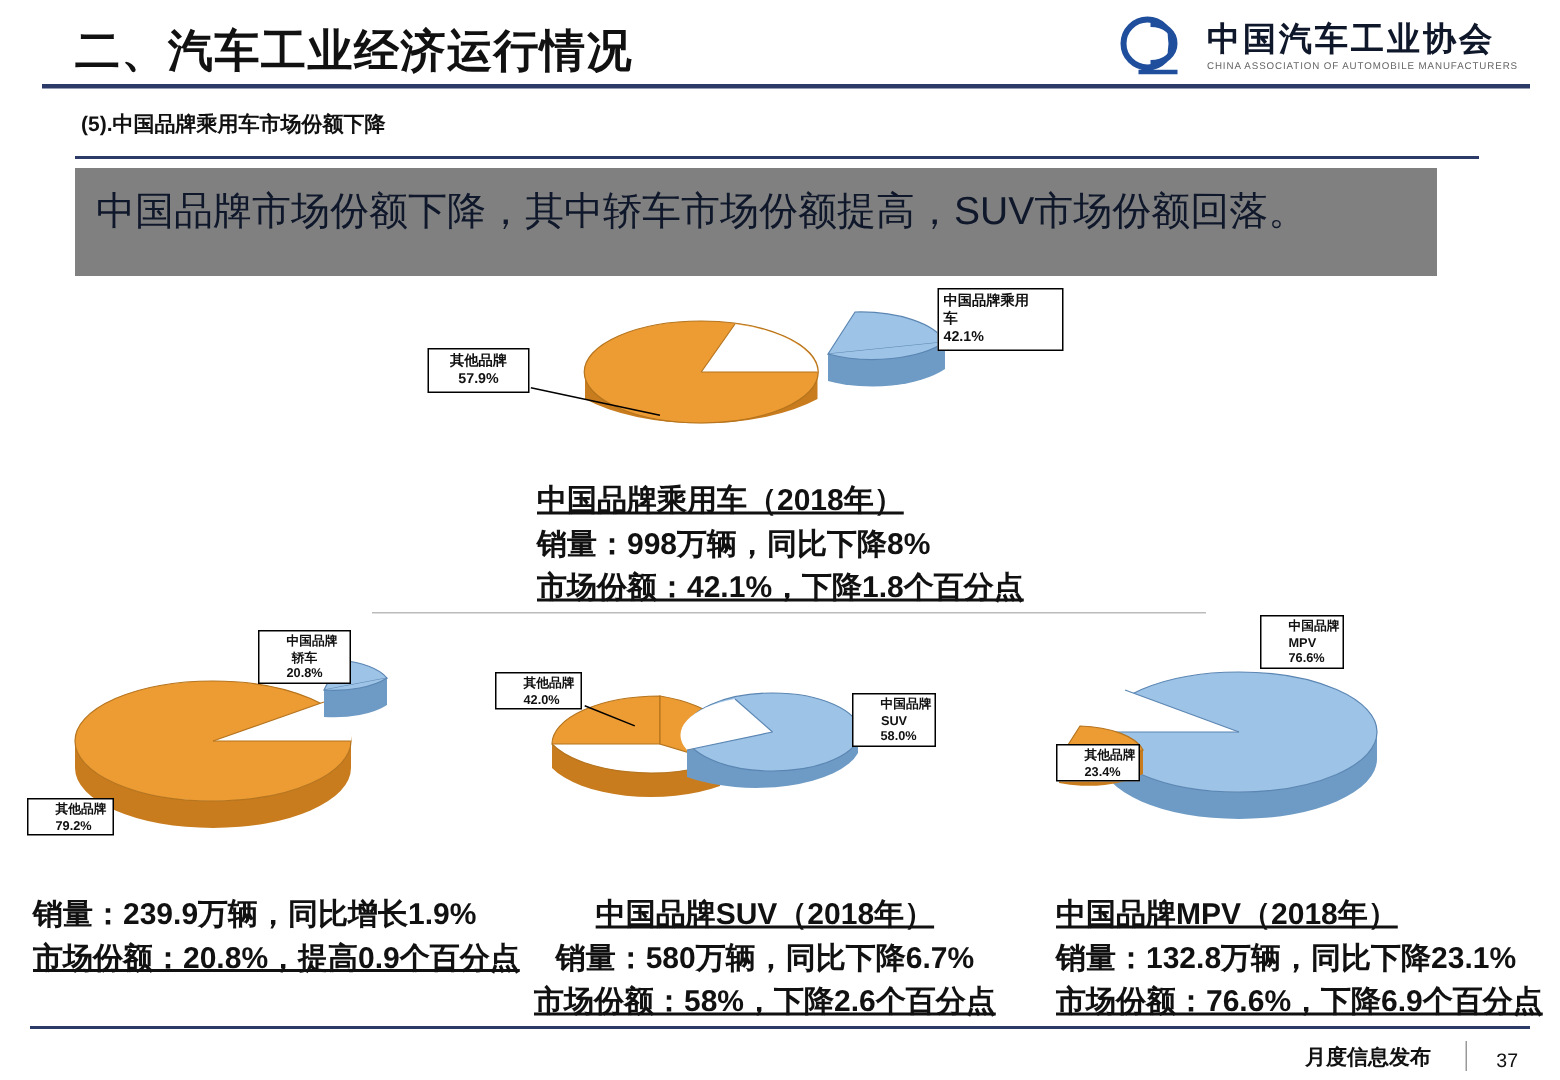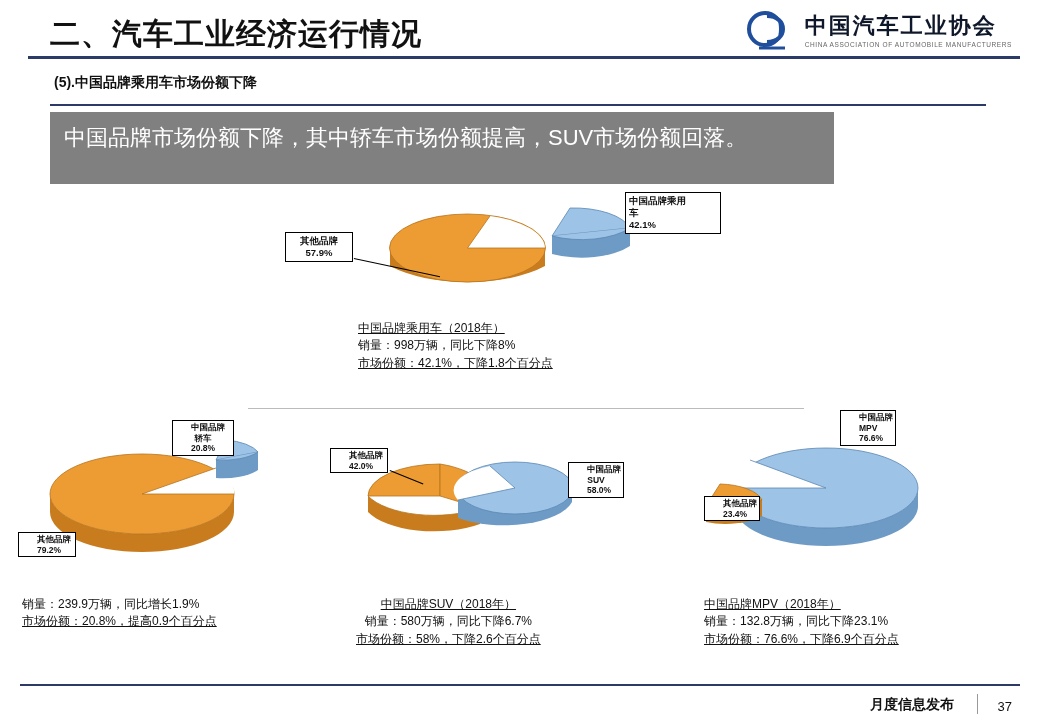--- a/index.html
+++ b/index.html
@@ -40,29 +40,29 @@
     position: absolute; left: 54px; top: 74px;
     font-size: 14px; font-weight: bold; color: #111;
   }
   .sub-rule {
     position: absolute; left: 50px; right: 54px; top: 104px;
     height: 2px; background: #2b3a67;
   }
   
   .banner {
     position: absolute; left: 50px; top: 112px;
-    width: 784px; min-height: 72px;
-    background: #808080; color: #ffffff;
-    font-size: 22px; line-height: 1.45;
+    width: 908px; min-height: 72px;
+    background: #808080; color: #0f172a;
+    font-size: 26px; line-height: 1.45;
     padding: 10px 14px;
   }
   
   .pie-block { position: absolute; }
   .pie-caption {
-    font-size: 12px; font-weight: normal; color: #111;
+    font-size: 20px; font-weight: bold; color: #111;
     line-height: 1.45; white-space: nowrap;
   }
   .pie-caption .underline { text-decoration: underline; }
   .callout {
     position: absolute;
     background: #ffffff; border: 1px solid #000;
     font-size: 9.5px; font-weight: bold; color: #111;
     text-align: center; line-height: 1.25;
     padding: 2px 3px; white-space: nowrap; z-index: 5;
   }
@@ -129,21 +129,21 @@
       <path d="M137.5 52 L160 20" stroke="#b5741d" stroke-width="0.8"></path>
     </g>
 
     <g>
       <path d="M222 40 L222 58 A58 26 0 0 0 300 50 L300 32 Z" fill="#6E9BC5"></path>
       <path d="M222 40 L240 12 A58 26 0 0 1 300 32 Z" fill="#9DC3E6" stroke="#5b86b3" stroke-width="0.8"></path>
       <path d="M222 40 A58 26 0 0 0 300 32" fill="#9DC3E6" stroke="#5b86b3" stroke-width="0.8"></path>
     </g>
   </svg>
 
-  <div class="callout" style="left:295px; top:-4px; width:96px; text-align:left;">中国品牌乘用<br>车<br>42.1%</div>
+  <div class="callout" style="left:295px; top:-4px; width:84px; text-align:left;">中国品牌乘用<br>车<br>42.1%</div>
   <div class="callout" style="left:-45px; top:36px; width:68px;">其他品牌<br>57.9%</div>
   <div class="leader" style="left:24px; top:62px; width:88px; transform:rotate(12deg);"></div>
 
   <div class="pie-caption" style="left:28px; top:124px; position:absolute;">
     <div class="underline">中国品牌乘用车（2018年）</div>
     <div>销量：998万辆，同比下降8%</div>
     <div class="underline">市场份额：42.1%，下降1.8个百分点</div>
   </div>
 </div>
 

